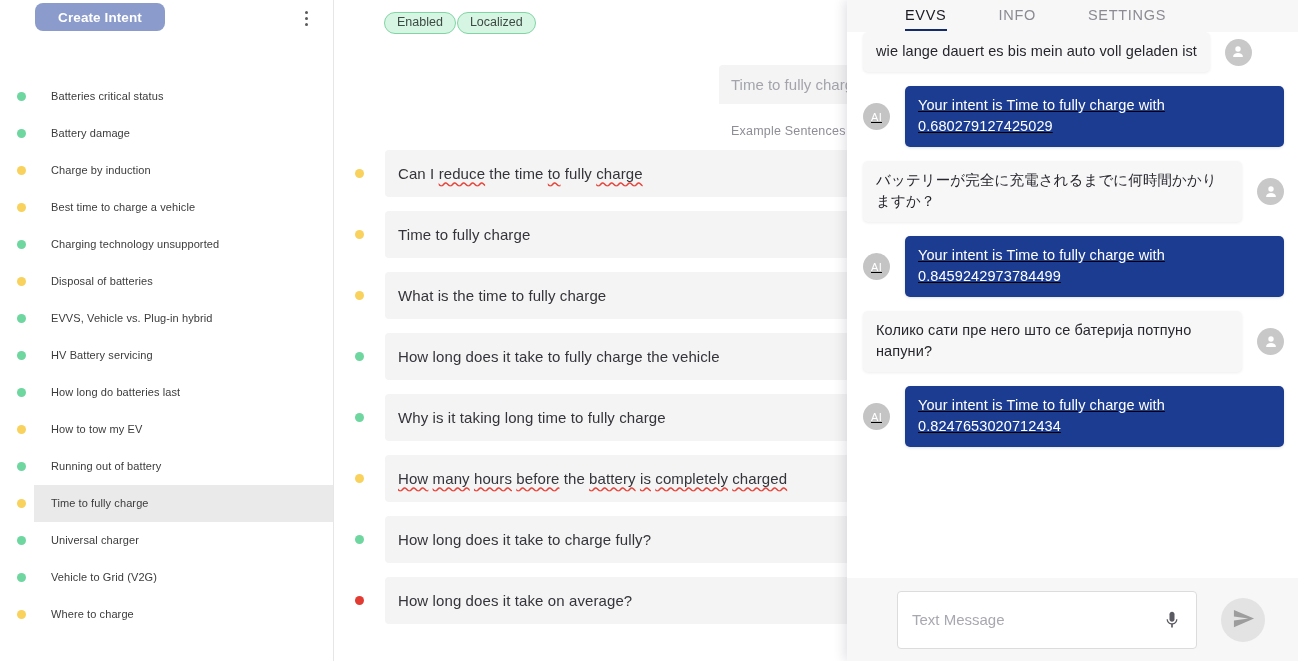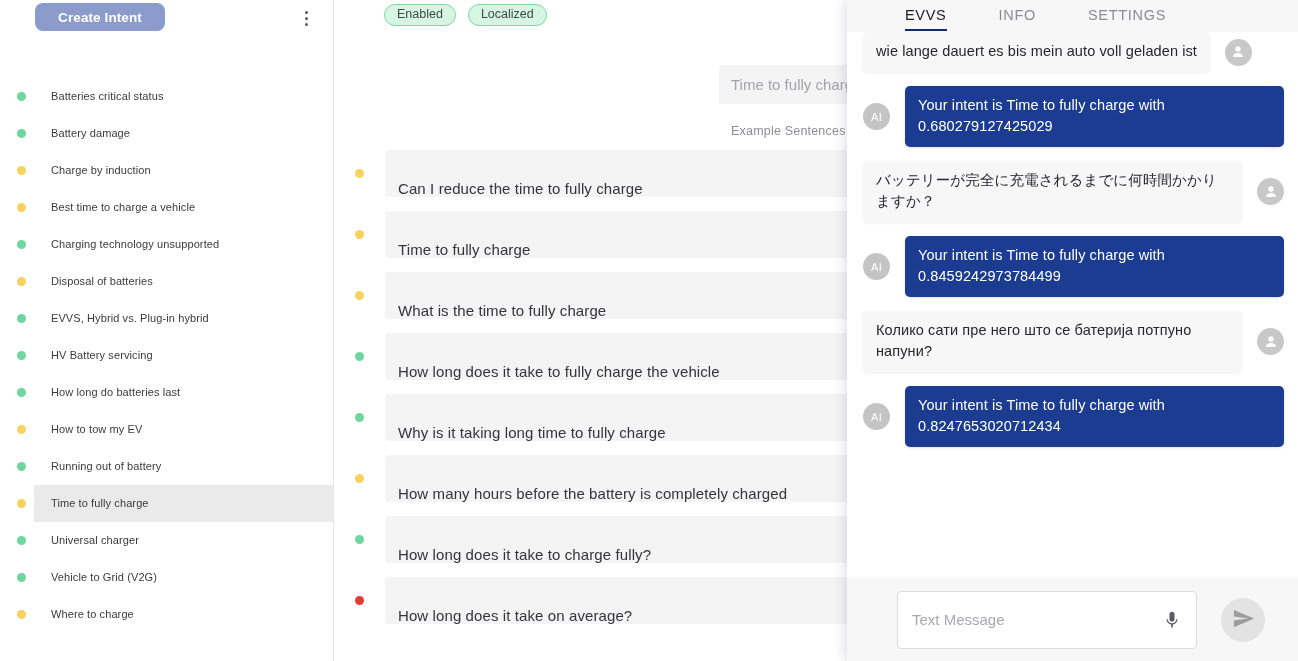--- a/index.html
+++ b/index.html
@@ -100,22 +100,22 @@
   
   .middle {
     position: absolute;
     left: 334px; top: 0;
     width: 530px; height: 661px;
     background: #ffffff;
     overflow: hidden;
   }
   .badges {
     position: absolute;
-    left: 50px; top: 4px;
-    display: flex; gap: 12px; justify-content: flex-end;
+    left: 50px; top: 12px;
+    display: flex; gap: 1px; justify-content: flex-end;
   }
   .badge {
     background: #d7f5e3;
     border: 1px solid #7fd6a4;
     color: #3c4a44;
     border-radius: 11px;
     font-size: 12.5px;
     padding: 2px 12px 3px;
     line-height: 15px;
   }
@@ -162,21 +162,21 @@
     border-radius: 50%;
   }
   .sentence-row .box {
     position: absolute;
     left: 51px;
     width: 520px;
     height: 47px;
     background: #f4f4f4;
     border-radius: 4px;
     display: flex;
-    align-items: flex-end;
+    align-items: center;
     padding: 0 13px;
     overflow: hidden;
     white-space: nowrap;
   }
   .sentence-row .txt {
     font-size: 15px;
     color: #34343a;
     letter-spacing: .1px;
   }
   .spell {
@@ -228,21 +228,21 @@
     background: #ffffff;
     padding-top: 0;
   }
   .msg-row {
     display: flex;
     align-items: center;
     padding: 0 14px 0 16px;
     margin-bottom: 14px;
   }
   .msg-row.user { justify-content: flex-start; }
-  .msg-row.bot  { justify-content: center; }
+  .msg-row.bot  { justify-content: center; text-decoration: underline; }
 
   .bubble {
     max-width: 382px;
     border-radius: 5px;
     padding: 9px 13px 10px;
     font-size: 14.5px;
     line-height: 21px;
     letter-spacing: .1px;
   }
   .bubble.user {
@@ -366,21 +366,21 @@
         </div>
         <div class="intent-item">
           <div class="row-inner">
             <span class="dot" style="background: rgb(248, 210, 92);"></span>
             <span class="label">Disposal of batteries</span>
           </div>
         </div>
         <div class="intent-item">
           <div class="row-inner">
             <span class="dot" style="background: rgb(110, 214, 159);"></span>
-            <span class="label">EVVS, Hybrid vs. Plug-in hybrid</span>
+            <span class="label">EVVS, Vehicle vs. Plug-in hybrid</span>
           </div>
         </div>
         <div class="intent-item">
           <div class="row-inner">
             <span class="dot" style="background: rgb(110, 214, 159);"></span>
             <span class="label">HV Battery servicing</span>
           </div>
         </div>
         <div class="intent-item">
           <div class="row-inner">

